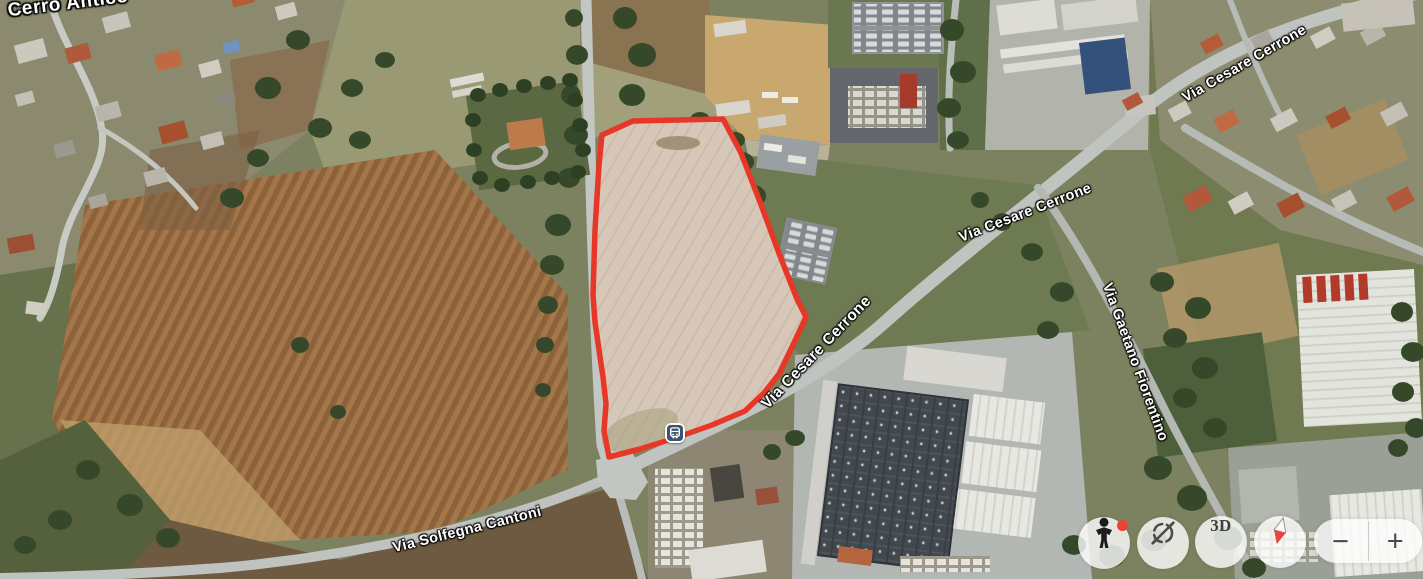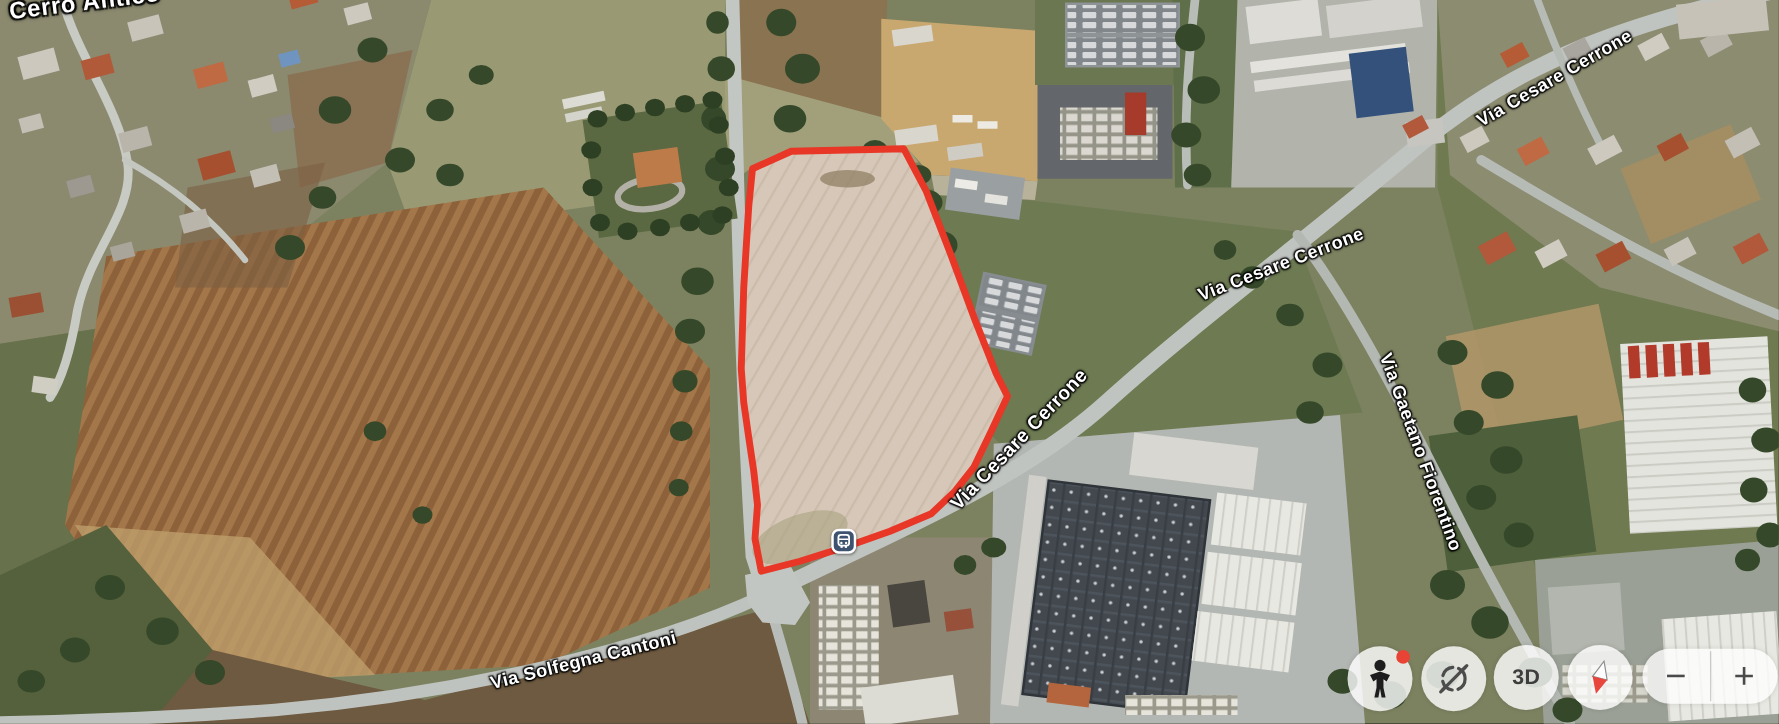--- a/index.html
+++ b/index.html
@@ -29,22 +29,23 @@
     position:absolute;left:665px;top:423px;width:20px;height:20px;
     background:#3d5370;border:2px solid #fff;border-radius:6px;
     box-shadow:0 1px 2px rgba(0,0,0,.4);
     display:flex;align-items:center;justify-content:center;box-sizing:border-box;
   }
 
   
   .ctl{
     position:absolute;width:52px;height:52px;border-radius:50%;
     background:rgba(255,255,255,.8);
-    display:flex;align-items:center;justify-content:center;
+    display:flex;justify-content:center;
     box-shadow:0 0 4px rgba(0,0,0,.12);
+    font-family:Liberation Serif, serif;
   }
   .ctl-3d{font-weight:bold;font-size:17px;color:#3d3d3d;letter-spacing:.3px;}
   .zoom-pill{
     position:absolute;left:1314px;top:519px;width:108px;height:44px;border-radius:22px;
     background:rgba(255,255,255,.78);display:flex;align-items:stretch;
     box-shadow:0 0 4px rgba(0,0,0,.12);
   }
   .zoom-pill button{
     flex:1;border:none;background:transparent;font-family:"Liberation Sans",sans-serif;
     font-size:29px;font-weight:400;color:#4a4a4a;line-height:1;padding:0;cursor:pointer;

